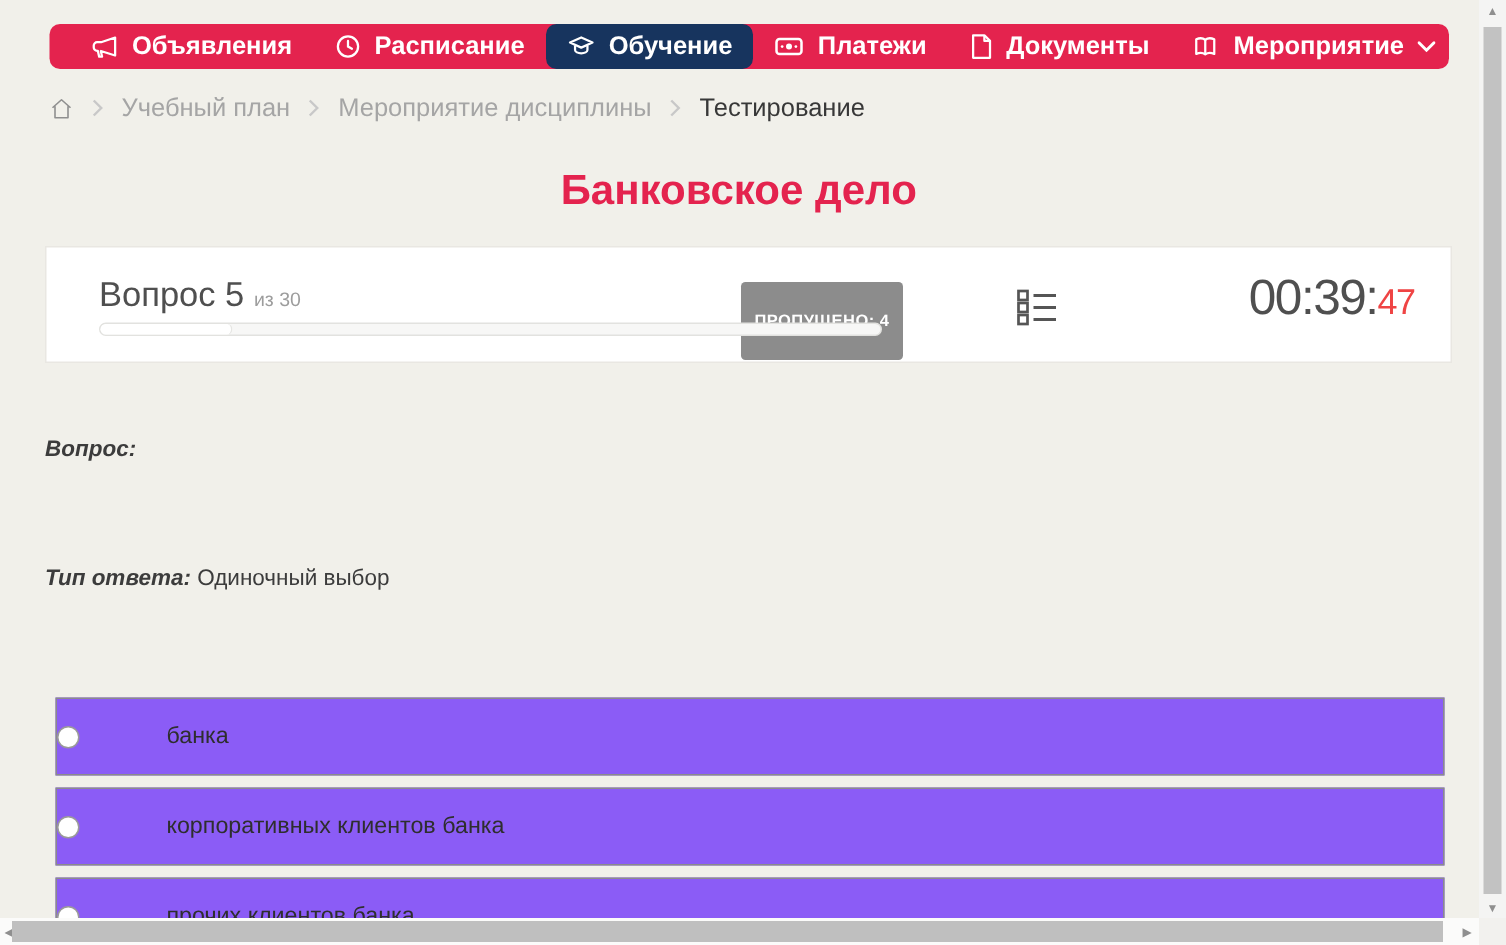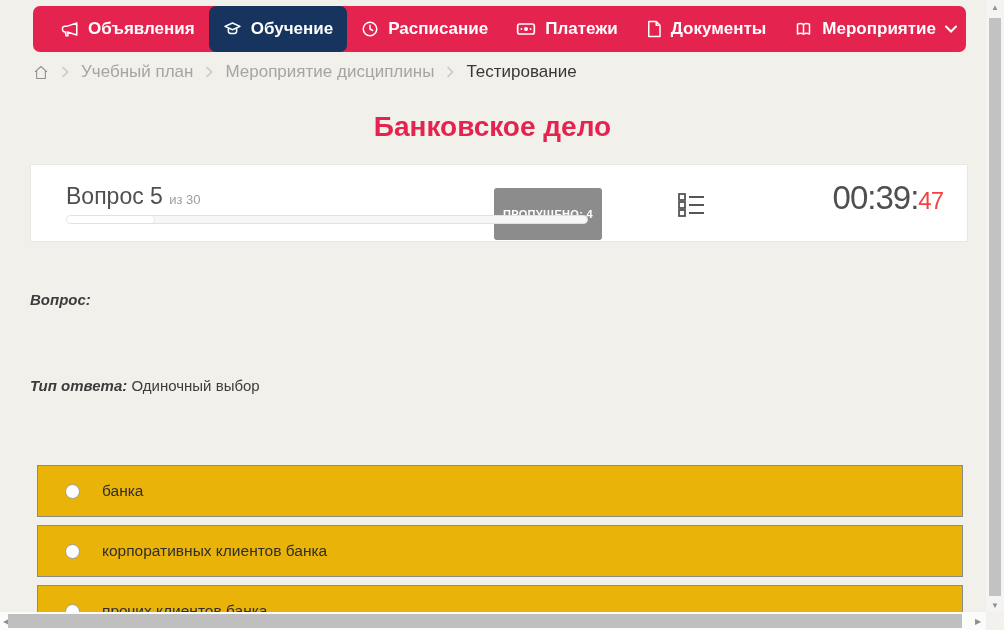--- a/index.html
+++ b/index.html
@@ -1,20 +1,20 @@
 <!DOCTYPE html>
 <html><head>
 <meta charset="utf-8">
 <style>
   html,body{margin:0;padding:0;}
   body{width:1004px;height:630px;overflow:hidden;font-family:"Liberation Sans",sans-serif;}
   .page{position:relative;width:1004px;height:630px;overflow:hidden;background:#f1f0ea;}
 
   
-  .topnav{position:absolute;left:33px;top:6px;width:933px;height:46px;background:#e4234e;
+  .topnav{position:absolute;left:33px;top:16px;width:933px;height:30px;background:#e4234e;
           border-radius:7px;display:flex;align-items:stretch;justify-content:space-between;
           padding:0 14px;box-sizing:border-box;}
   .nav-item{display:flex;align-items:center;gap:9px;padding:0 14px;color:#fff;
             font-weight:bold;font-size:17px;cursor:pointer;white-space:nowrap;border-radius:7px;}
   .nav-item.active{background:#17345e;}
   .nicon{display:flex;align-items:center;}
   .nicon svg{display:block;}
 
   
   .breadcrumb{position:absolute;left:33px;top:62px;display:flex;align-items:center;gap:12px;
@@ -41,23 +41,23 @@
   .timer{position:absolute;right:24px;top:14px;font-size:33px;color:#4f4f4f;letter-spacing:-1px;}
   .timer .secs{font-size:24px;color:#ef4444;}
 
   
   .q-label-line{position:absolute;left:30px;top:291px;margin:0;font-size:15px;color:#3c3c3c;}
   .bi{font-weight:bold;font-style:italic;}
   .q-text{position:absolute;left:30px;top:316px;margin:0;width:900px;font-size:15.5px;color:#3c3c3c;}
   .q-type{position:absolute;left:30px;top:377px;margin:0;font-size:15px;color:#3c3c3c;}
 
   
-  .option{position:absolute;left:37px;width:926px;height:52px;background:#eab308;
+  .option{position:absolute;left:37px;width:926px;height:52px;background:#8b5cf6;
           border:1px solid #8b8b8b;box-sizing:border-box;display:flex;align-items:center;
-          padding-left:27px;cursor:pointer;}
+          cursor:pointer;gap:36px;}
   .option.o1{top:465px;} .option.o2{top:525px;} .option.o3{top:585px;}
   .radio{width:13px;height:13px;border:1px solid #9a9a9a;border-radius:50%;background:#fff;
          margin-right:22px;flex:0 0 auto;}
   .opt-label{font-size:15.5px;color:#2e2e2e;}
 
   
   .vscroll{position:absolute;top:0;right:0;width:18px;height:612px;background:#f4f4f3;z-index:6;}
   .v-thumb{position:absolute;top:18px;left:3px;width:12px;bottom:16px;background:#c2c2c2;}
   .v-arrow{position:absolute;left:0;width:18px;height:14px;color:#8f8f8f;font-size:8px;
            display:flex;align-items:center;justify-content:center;}
@@ -76,37 +76,37 @@
 
   <nav class="topnav">
     <div class="nav-item">
       <span class="nicon">
         <svg width="18" height="18" viewBox="0 0 24 24">
             <path d="M21 4 8.5 8.2H5a3 3 0 0 0-3 3v1.6a3 3 0 0 0 3 3h.6l1.2 5.2h2.6l-1.1-5L21 20Z" fill="none" stroke="#fff" stroke-width="2" stroke-linejoin="round"></path>
           </svg>
       </span>
       <span>Объявления</span>
     </div>
+    <div class="nav-item">
+      <span class="nicon">
+        <svg width="18" height="18" viewBox="0 0 24 24">
+            <circle cx="12" cy="12" r="9" fill="none" stroke="#fff" stroke-width="2"></circle>
+            <path d="M12 7v5l3.5 2" fill="none" stroke="#fff" stroke-width="2" stroke-linecap="round"></path>
+          </svg>
+      </span>
+      <span>Расписание</span>
+    </div>
     <div class="nav-item active">
       <span class="nicon">
         <svg width="19" height="18" viewBox="0 0 24 24">
             <path d="M12 4 2 8.5 12 13l10-4.5Z" fill="none" stroke="#fff" stroke-width="2" stroke-linejoin="round"></path>
             <path d="M6.5 11v4.2c0 1.6 2.5 2.8 5.5 2.8s5.5-1.2 5.5-2.8V11" fill="none" stroke="#fff" stroke-width="2"></path>
           </svg>
       </span>
       <span>Обучение</span>
-    </div>
-    <div class="nav-item">
-      <span class="nicon">
-        <svg width="18" height="18" viewBox="0 0 24 24">
-            <circle cx="12" cy="12" r="9" fill="none" stroke="#fff" stroke-width="2"></circle>
-            <path d="M12 7v5l3.5 2" fill="none" stroke="#fff" stroke-width="2" stroke-linecap="round"></path>
-          </svg>
-      </span>
-      <span>Расписание</span>
     </div>
     <div class="nav-item">
       <span class="nicon">
         <svg width="20" height="18" viewBox="0 0 24 20">
             <rect x="2" y="4" width="20" height="12" rx="2.5" fill="none" stroke="#fff" stroke-width="2"></rect>
             <circle cx="12" cy="10" r="2.4" fill="#fff"></circle>
             <circle cx="6.5" cy="10" r="1.1" fill="#fff"></circle>
             <circle cx="17.5" cy="10" r="1.1" fill="#fff"></circle>
           </svg>
       </span>

